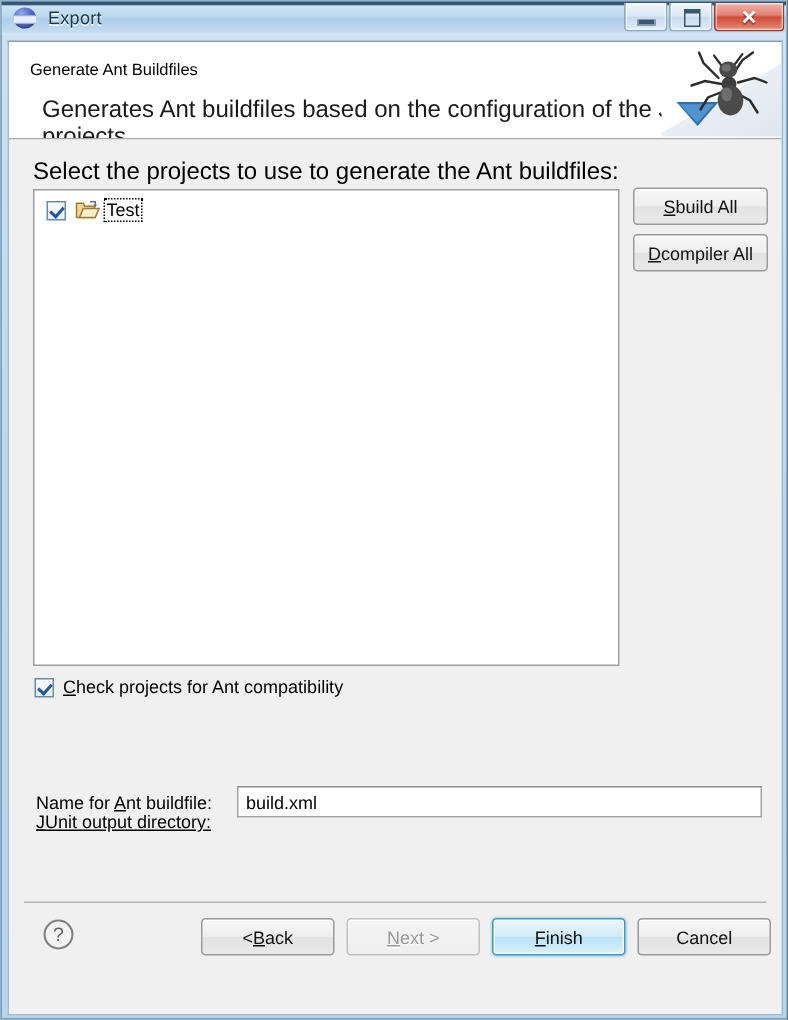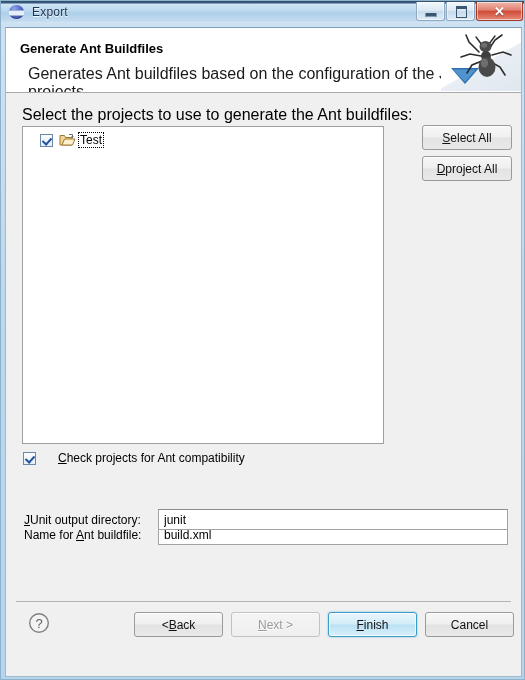--- a/index.html
+++ b/index.html
@@ -132,22 +132,22 @@
   .banner {
     position: relative;
     height: 64px;
     background: #ffffff;
     border-bottom: 1px solid #a9a9a9;
     overflow: hidden;
   }
   .banner-title {
     position: absolute;
     left: 14px; top: 13px;
-    font-size: 13px;
-    font-weight: bold;
+    font-size: 11px;
+    font-weight: normal;
     color: #000000;
   }
   .banner-sub {
     position: absolute;
     left: 22px; top: 37px;
     font-size: 16px;
     color: #1a1a1a;
   }
   .banner-art {
     position: absolute;
@@ -168,26 +168,25 @@
     position: absolute;
     left: 16px; top: 13px;
     font-size: 16px;
     color: #000;
   }
 
   
   .tree-panel {
     position: absolute;
     left: 16px; top: 33px;
-    width: 362px; height: 318px;
+    width: 391px; height: 318px;
     box-sizing: border-box;
     background: #ffffff;
     border: 1px solid #9f9f9f;
     overflow: hidden;
-    padding-left: 9px;
   }
   .tree-row {
     display: flex;
     align-items: center;
     height: 20px;
     padding-left: 8px;
     margin-top: 3px;
   }
   .tree-check {
     width: 13px; height: 13px;
@@ -241,21 +240,21 @@
   .side-btns .btn + .btn { margin-top: 6px; }
 
   
   .opt {
     position: absolute;
     display: flex;
     align-items: center;
     font-size: 12px;
     color: #000;
   }
-  .opt.o1 { left: 17px; top: 358px; gap: 16px; }
+  .opt.o1 { left: 17px; top: 358px; }
   .opt.o2 { left: 17px; top: 380px; }
   .opt-box {
     width: 13px; height: 13px;
     box-sizing: border-box;
     border: 1px solid #6d89a8;
     background: linear-gradient(180deg, #fbfdff 0%, #e6eef6 100%);
     position: relative;
     flex: none;
     margin-right: 6px;
   }
@@ -269,21 +268,21 @@
     transform: rotate(42deg);
   }
 
   
   .field {
     position: absolute;
     display: flex;
     align-items: center;
   }
   .field.f1 { left: 18px; top: 406px; margin-top: 25px; }
-  .field.f2 { left: 18px; top: 416px; }
+  .field.f2 { left: 18px; top: 448px; text-decoration: underline; }
   .field-label {
     font-size: 12px;
     color: #000;
     width: 134px;
     flex: none;
   }
   .field-input {
     box-sizing: border-box;
     width: 350px; height: 21px;
     border: 1px solid #a3a3a3;
@@ -403,41 +402,40 @@
             <path d="M12.1 3.3 L13.5 5 L14.9 3.3 Z" fill="#6e6e6e"></path>
           </svg>
           <span class="tree-label">Test</span>
         </div>
       </div>
 
       <div class="side-btns">
         <div class="btn">
           <span></span>
             <span class="mn">S</span>
-            <span>elect All</span>
+            <span>build All</span>
         </div>
         <div class="btn">
           <span></span>
             <span class="mn">D</span>
-            <span>project All</span>
+            <span>compiler All</span>
         </div>
       </div>
 
       <div class="opt o1">
         <span class="opt-box"></span>
         <span><span></span><span class="mn">C</span><span>heck projects for Ant compatibility</span></span>
       </div>
 
       <div class="field f1">
         <span class="field-label"><span>Name for </span><span class="mn">A</span><span>nt buildfile:</span></span>
         <input class="field-input" type="text" value="build.xml" placeholder="" style="">
       </div>
       <div class="field f2">
         <span class="field-label"><span></span><span class="mn">J</span><span>Unit output directory:</span></span>
-        <input class="field-input" type="text" value="junit" placeholder="" style="">
       </div>
 
       <div class="sep"></div>
 
       <svg class="help-btn" viewBox="0 0 22 22">
         <circle cx="11" cy="11" r="9.3" fill="#f3f3f3" stroke="#808080" stroke-width="1.4"></circle>
         <text x="11" y="15.6" text-anchor="middle" font-family="Liberation Sans, sans-serif" font-size="13" fill="#606060">?</text>
       </svg>
 
       <div class="bottom-btns">

